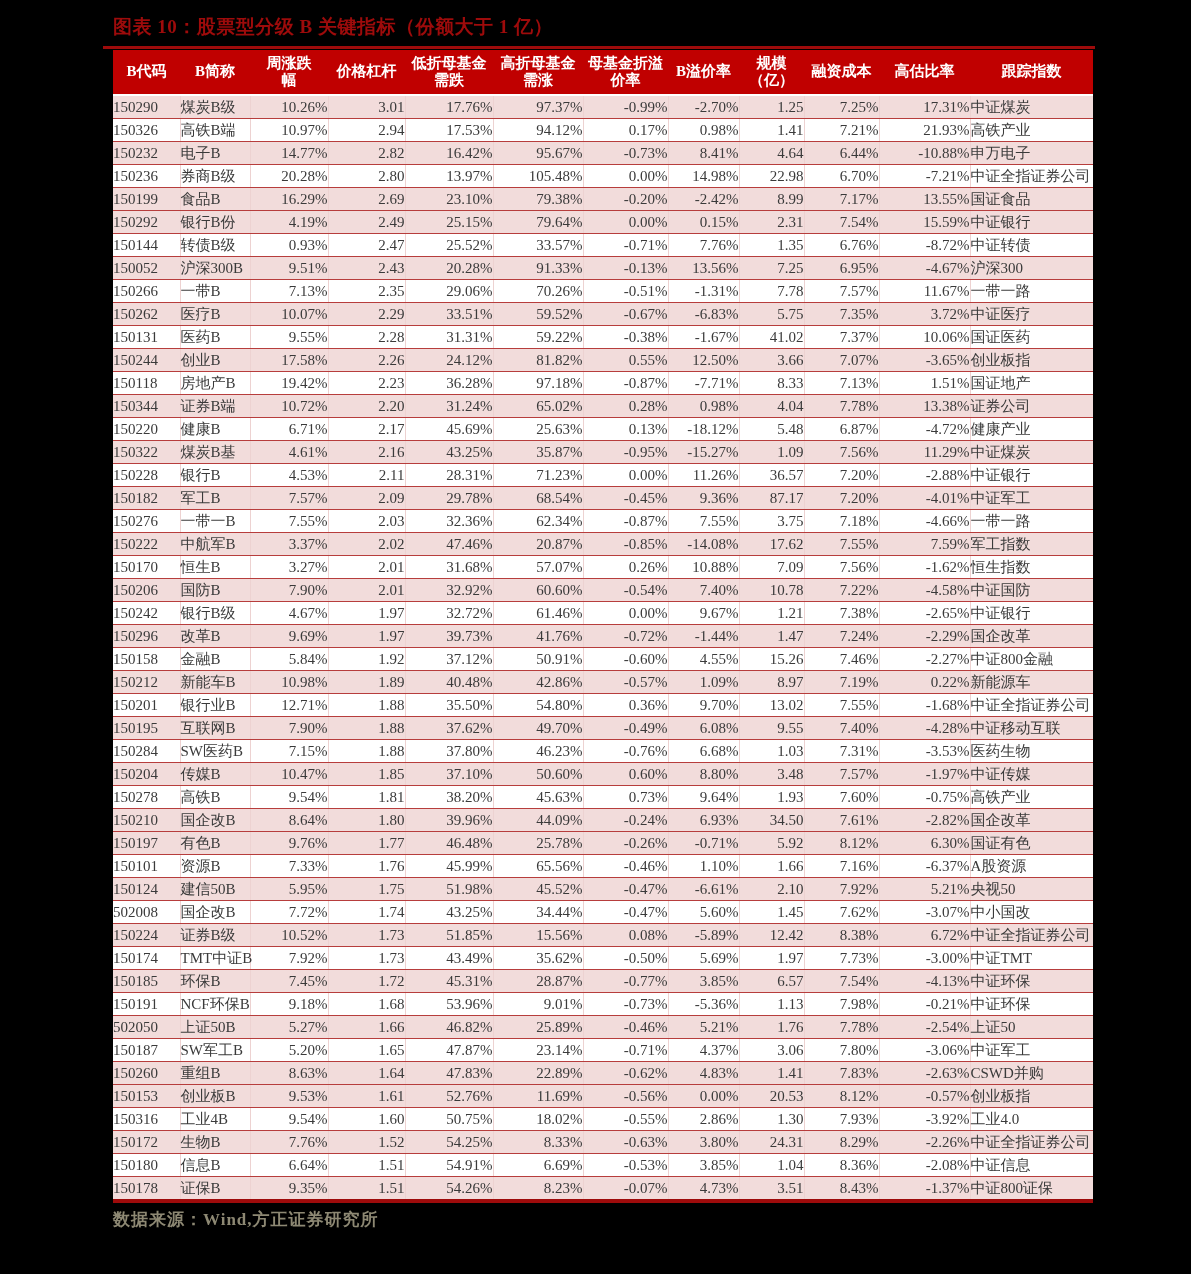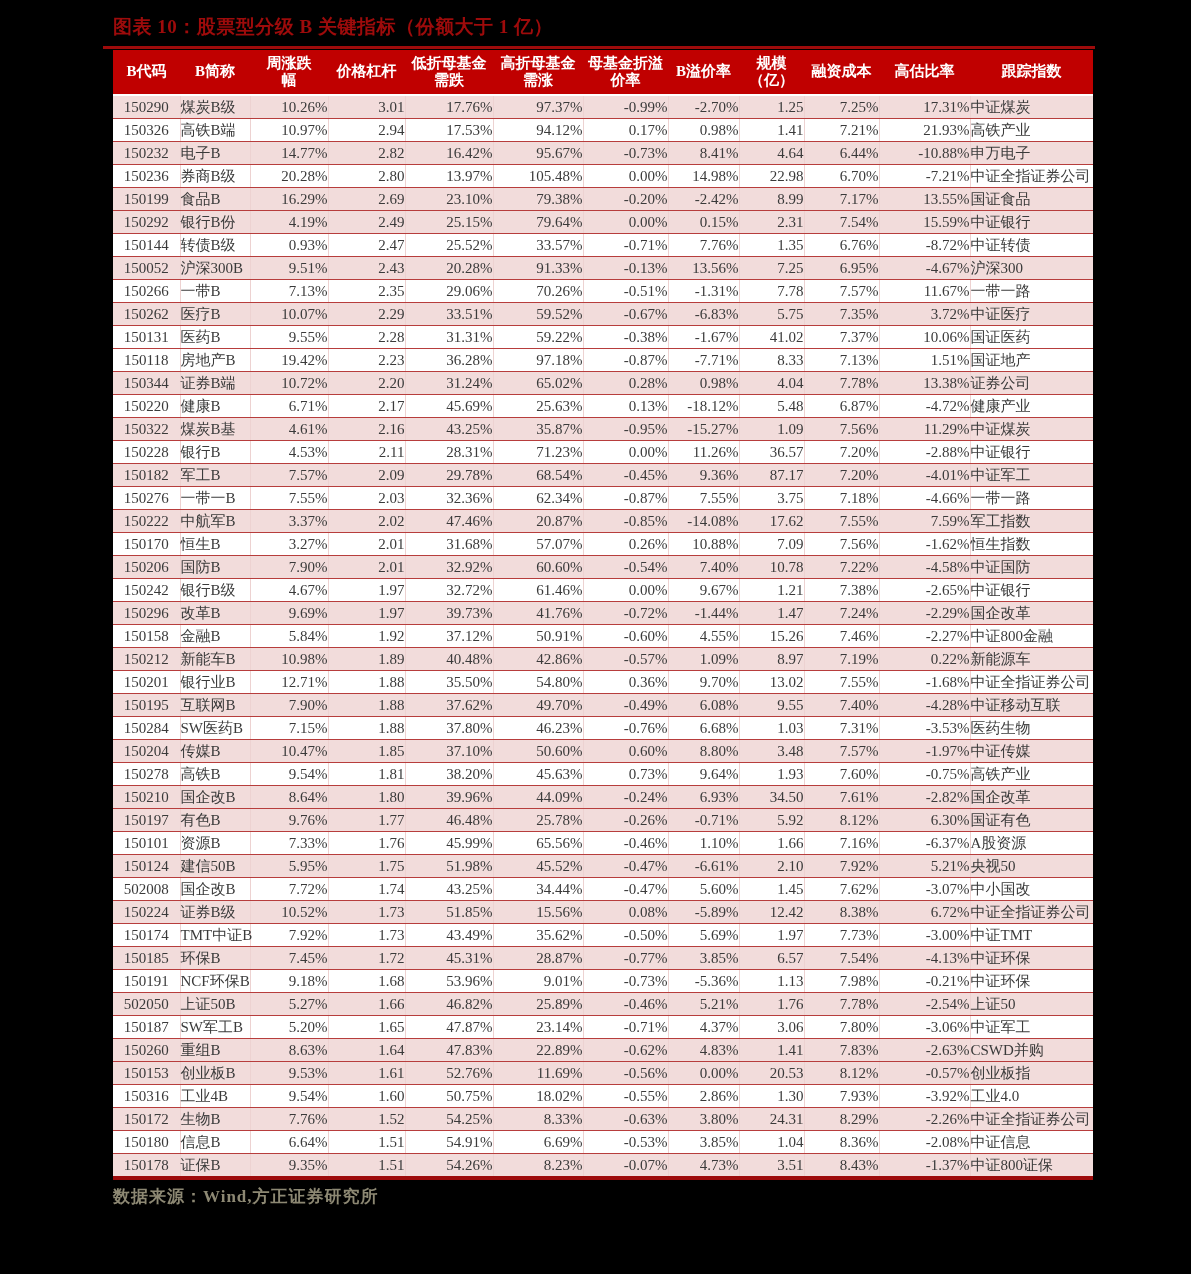--- a/index.html
+++ b/index.html
@@ -53,21 +53,21 @@
     line-height: 22px;
     padding: 0;
     white-space: nowrap;
     overflow: visible;
     border-bottom: 1px solid var(--row-border, #b73d3c);
     border-left: 1px solid #edd2d1;
   }
   table.fund-table tbody td:first-child { border-left: none; }
   table.fund-table tbody tr.pink td { background: var(--row-pink, #f2dcdb); }
   table.fund-table tbody tr.white td { background: var(--row-white, #ffffff); }
-  td.ac { text-align: center; }
+  td.ac { text-align: left; }
   td.al-name { text-align: left; padding-left: 8px; }
   td.al-idx { text-align: left; padding-left: 5px; }
   td.ar { text-align: right; padding-right: 12px; }
   td.ar-tight { text-align: right; padding-right: 4px; }
   .figure-source {
     margin: 5px 0 0 10px;
     color: var(--source-text, #8d8873);
     font-weight: bold;
     font-size: 17px;
     letter-spacing: 1px;
@@ -262,20 +262,34 @@
           <td class="ar">2.28</td>
           <td class="ar">31.31%</td>
           <td class="ar">59.22%</td>
           <td class="ar">-0.38%</td>
           <td class="ar">-1.67%</td>
           <td class="ar">41.02</td>
           <td class="ar">7.37%</td>
           <td class="ar-tight">10.06%</td>
           <td class="al-idx">国证医药</td>
         </tr>
+        <tr class="pink">
+          <td class="ac">150244</td>
+          <td class="al-name">创业B</td>
+          <td class="ar">17.58%</td>
+          <td class="ar">2.26</td>
+          <td class="ar">24.12%</td>
+          <td class="ar">81.82%</td>
+          <td class="ar">0.55%</td>
+          <td class="ar">12.50%</td>
+          <td class="ar">3.66</td>
+          <td class="ar">7.07%</td>
+          <td class="ar-tight">-3.65%</td>
+          <td class="al-idx">创业板指</td>
+        </tr>
         <tr class="white">
           <td class="ac">150118</td>
           <td class="al-name">房地产B</td>
           <td class="ar">19.42%</td>
           <td class="ar">2.23</td>
           <td class="ar">36.28%</td>
           <td class="ar">97.18%</td>
           <td class="ar">-0.87%</td>
           <td class="ar">-7.71%</td>
           <td class="ar">8.33</td>

